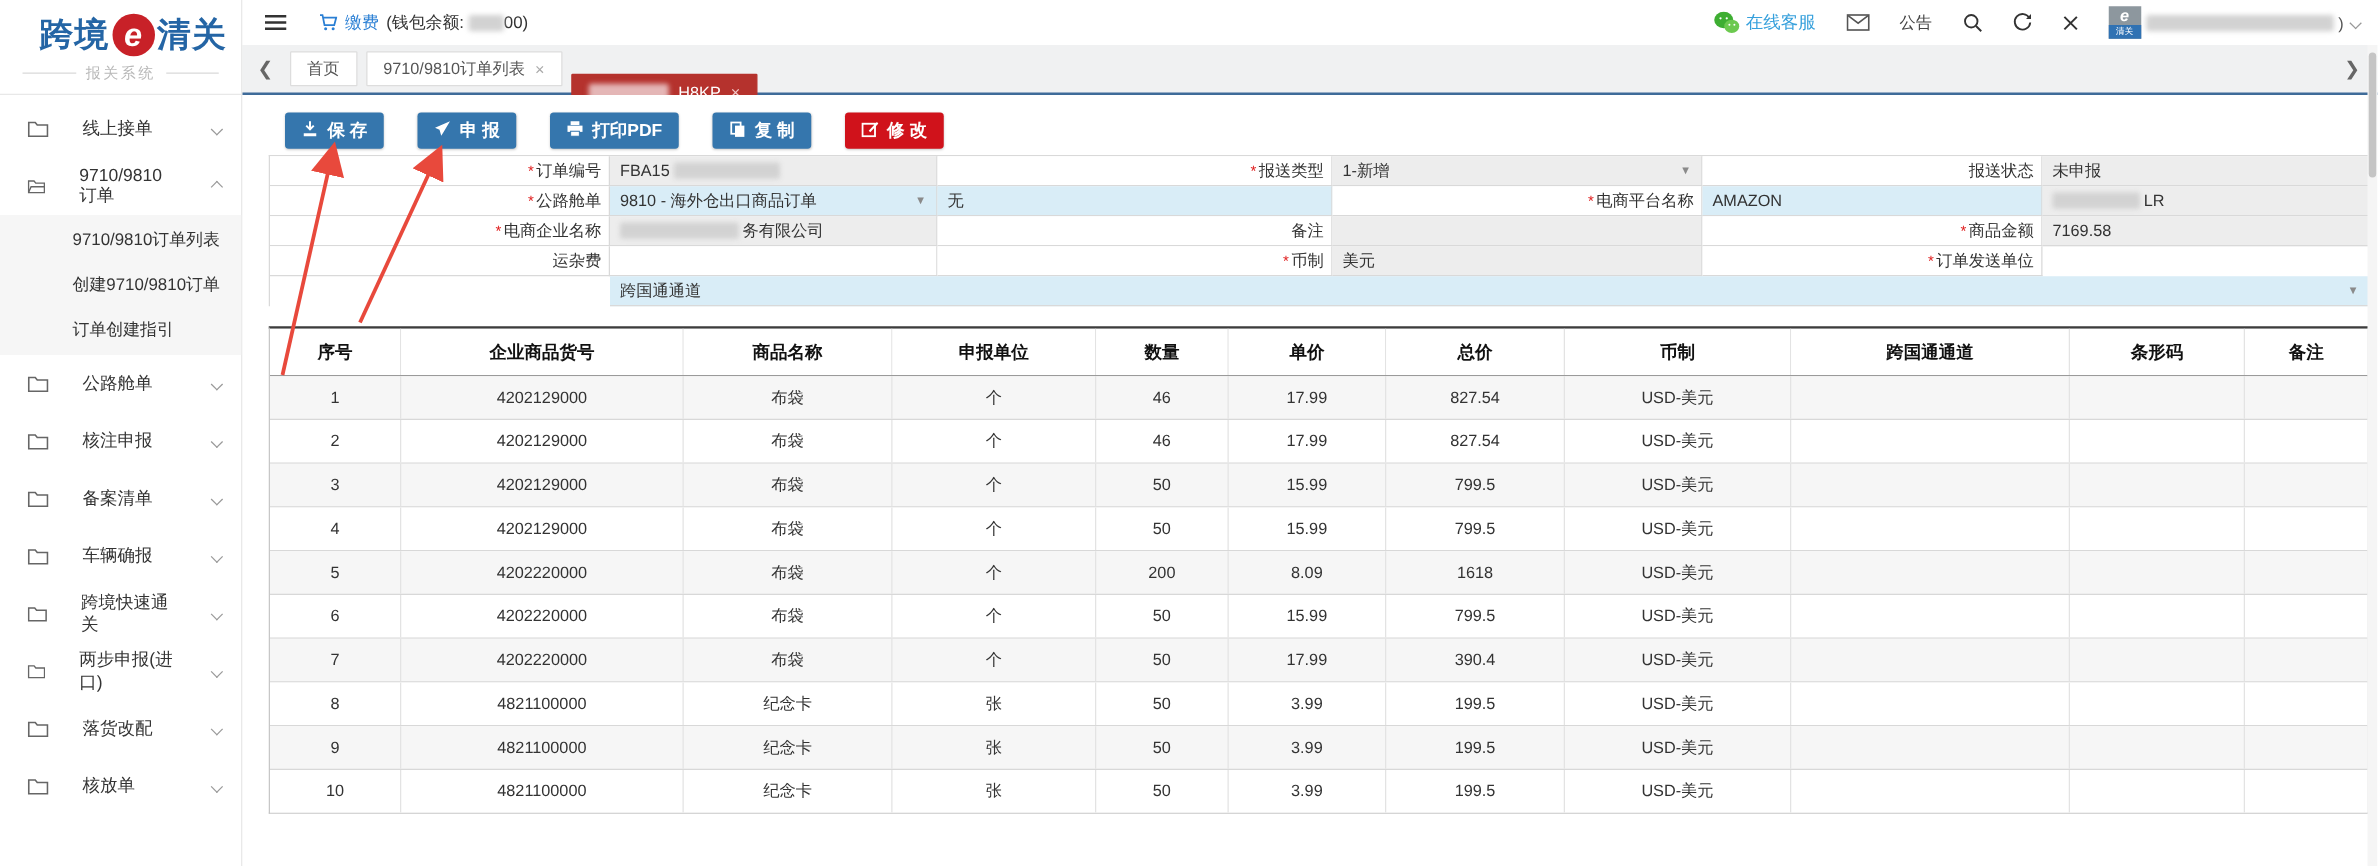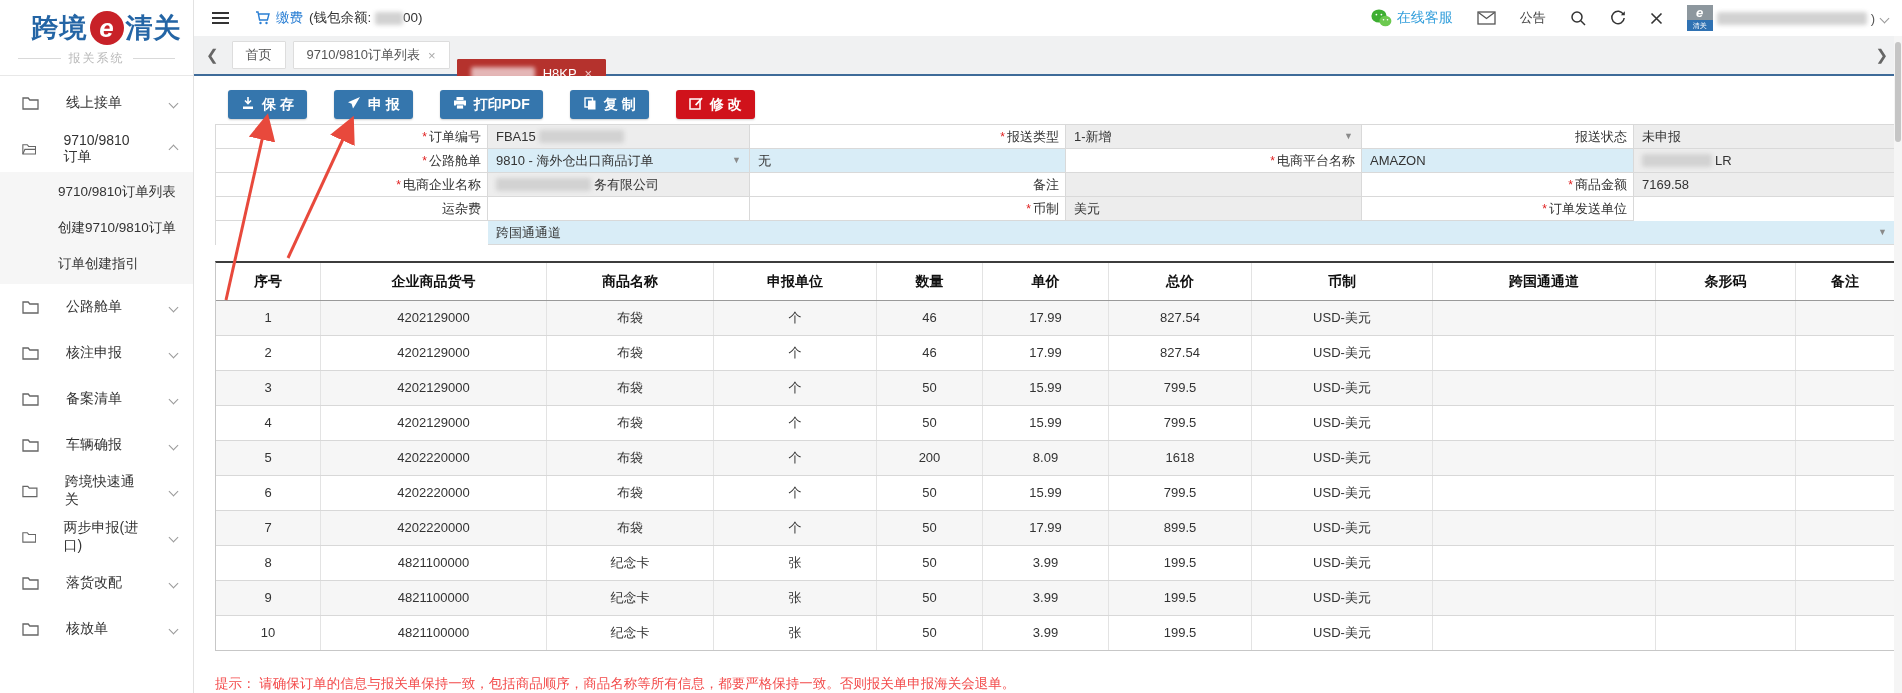--- a/index.html
+++ b/index.html
@@ -501,21 +501,21 @@
             <div class="t-cell" style="width: 140px;"><span></span></div>
             <div class="t-cell" style="width: 98px;"><span></span></div>
           </div>
           <div class="t-row t-body-row odd">
             <div class="t-cell" style="width: 105px;"><span>7</span></div>
             <div class="t-cell" style="width: 226px;"><span>4202220000</span></div>
             <div class="t-cell" style="width: 167px;"><span>布袋</span></div>
             <div class="t-cell" style="width: 163px;"><span>个</span></div>
             <div class="t-cell" style="width: 106px;"><span>50</span></div>
             <div class="t-cell" style="width: 126px;"><span>17.99</span></div>
-            <div class="t-cell" style="width: 143px;"><span>899.5</span></div>
+            <div class="t-cell" style="width: 143px;"><span>390.4</span></div>
             <div class="t-cell" style="width: 181px;"><span>USD-美元</span></div>
             <div class="t-cell" style="width: 223px;"><span></span></div>
             <div class="t-cell" style="width: 140px;"><span></span></div>
             <div class="t-cell" style="width: 98px;"><span></span></div>
           </div>
           <div class="t-row t-body-row">
             <div class="t-cell" style="width: 105px;"><span>8</span></div>
             <div class="t-cell" style="width: 226px;"><span>4821100000</span></div>
             <div class="t-cell" style="width: 167px;"><span>纪念卡</span></div>
             <div class="t-cell" style="width: 163px;"><span>张</span></div>
@@ -548,21 +548,20 @@
             <div class="t-cell" style="width: 106px;"><span>50</span></div>
             <div class="t-cell" style="width: 126px;"><span>3.99</span></div>
             <div class="t-cell" style="width: 143px;"><span>199.5</span></div>
             <div class="t-cell" style="width: 181px;"><span>USD-美元</span></div>
             <div class="t-cell" style="width: 223px;"><span></span></div>
             <div class="t-cell" style="width: 140px;"><span></span></div>
             <div class="t-cell" style="width: 98px;"><span></span></div>
           </div>
         </div>
 
-      <div id="hint">提示： 请确保订单的信息与报关单保持一致，包括商品顺序，商品名称等所有信息，都要严格保持一致。否则报关单申报海关会退单。</div>
 
       <svg id="arrows" width="400" height="260">
         <defs>
           <marker id="ah" markerWidth="9" markerHeight="9" refX="6" refY="4.5" orient="auto">
             <path d="M0 0L9 4.5L0 9z" fill="#e8493c"></path>
           </marker>
         </defs>
         <line x1="32" y1="224" x2="72" y2="46" stroke="#e8493c" stroke-width="3" marker-end="url(#ah)"></line>
         <line x1="94" y1="182" x2="156" y2="48" stroke="#e8493c" stroke-width="3" marker-end="url(#ah)"></line>
       </svg>

